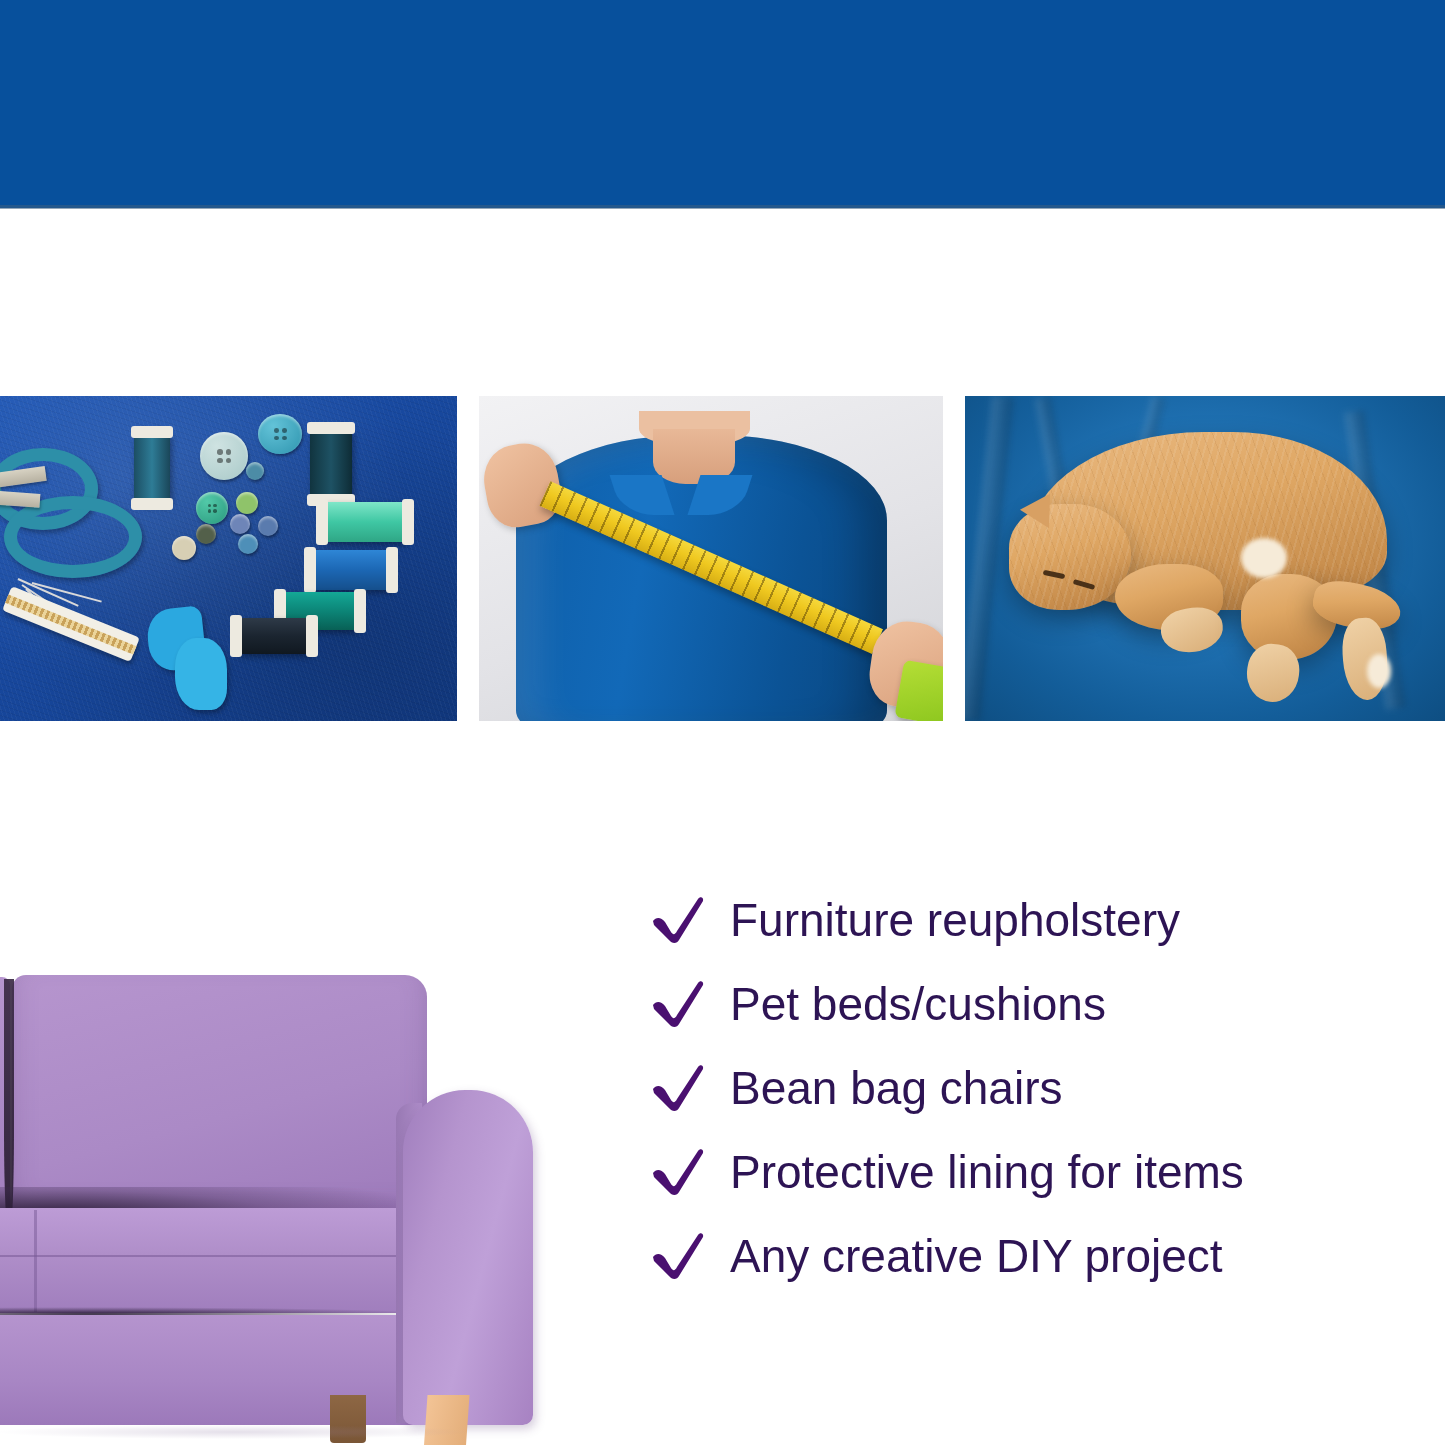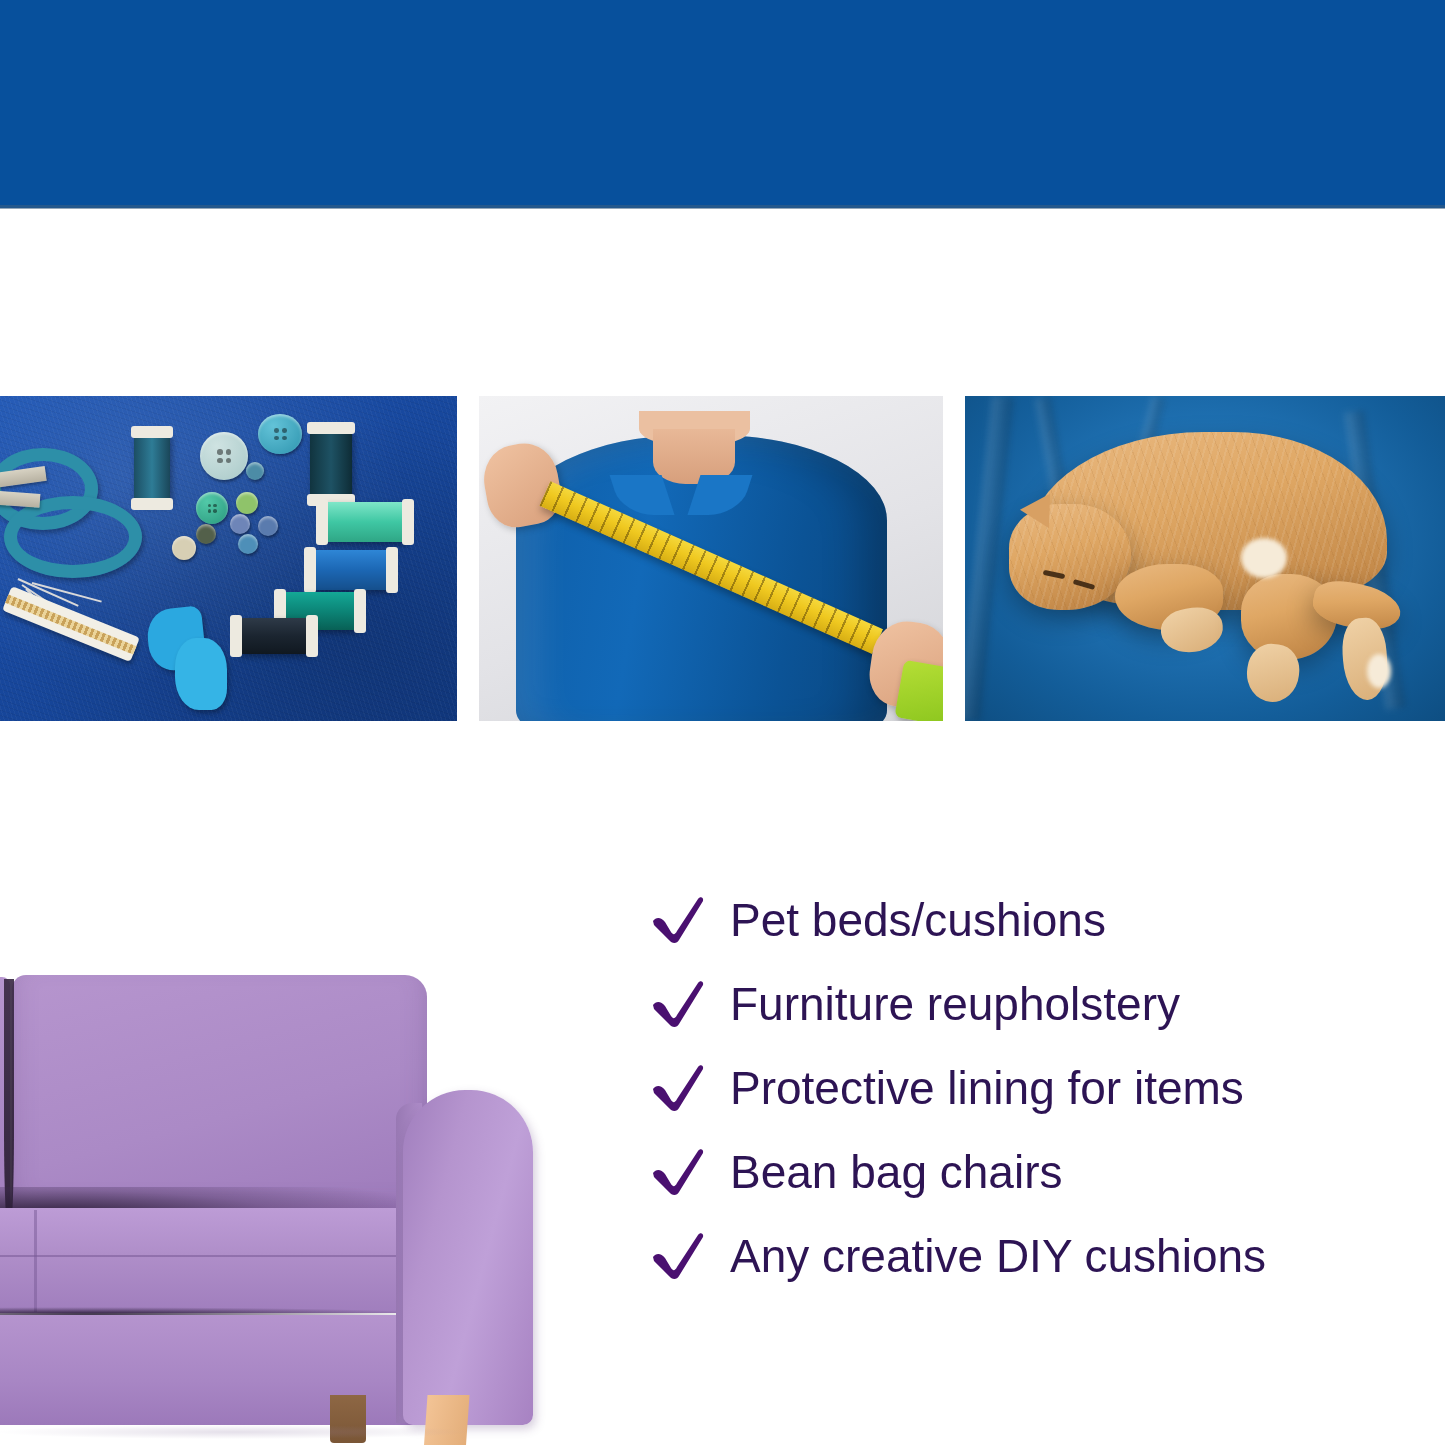--- a/index.html
+++ b/index.html
@@ -543,54 +543,54 @@
   </div>
 
   <div class="checklist">
 
     <div class="check-row">
       <span class="check-icon">
         <svg width="58" height="52" viewBox="0 0 58 52" aria-hidden="true">
           <path d="M3 27 C6 23, 11 23, 15 28 L21 38 C23 41, 25 41, 27 37 L48 5 C50 2, 54 3, 53 7 L29 46 C27 50, 22 50, 19 46 L4 31 Z" fill="#4A1070"></path>
         </svg>
       </span>
-      <span class="check-label">Pet beds/cushions</span>
+      <span class="check-label">Furniture reupholstery</span>
     </div>
 
     <div class="check-row">
       <span class="check-icon">
         <svg width="58" height="52" viewBox="0 0 58 52" aria-hidden="true">
           <path d="M3 27 C6 23, 11 23, 15 28 L21 38 C23 41, 25 41, 27 37 L48 5 C50 2, 54 3, 53 7 L29 46 C27 50, 22 50, 19 46 L4 31 Z" fill="#4A1070"></path>
         </svg>
       </span>
-      <span class="check-label">Furniture reupholstery</span>
+      <span class="check-label">Pet beds/cushions</span>
+    </div>
+
+    <div class="check-row">
+      <span class="check-icon">
+        <svg width="58" height="52" viewBox="0 0 58 52" aria-hidden="true">
+          <path d="M3 27 C6 23, 11 23, 15 28 L21 38 C23 41, 25 41, 27 37 L48 5 C50 2, 54 3, 53 7 L29 46 C27 50, 22 50, 19 46 L4 31 Z" fill="#4A1070"></path>
+        </svg>
+      </span>
+      <span class="check-label">Bean bag chairs</span>
     </div>
 
     <div class="check-row">
       <span class="check-icon">
         <svg width="58" height="52" viewBox="0 0 58 52" aria-hidden="true">
           <path d="M3 27 C6 23, 11 23, 15 28 L21 38 C23 41, 25 41, 27 37 L48 5 C50 2, 54 3, 53 7 L29 46 C27 50, 22 50, 19 46 L4 31 Z" fill="#4A1070"></path>
         </svg>
       </span>
       <span class="check-label">Protective lining for items</span>
     </div>
 
     <div class="check-row">
       <span class="check-icon">
         <svg width="58" height="52" viewBox="0 0 58 52" aria-hidden="true">
           <path d="M3 27 C6 23, 11 23, 15 28 L21 38 C23 41, 25 41, 27 37 L48 5 C50 2, 54 3, 53 7 L29 46 C27 50, 22 50, 19 46 L4 31 Z" fill="#4A1070"></path>
         </svg>
       </span>
-      <span class="check-label">Bean bag chairs</span>
-    </div>
-
-    <div class="check-row">
-      <span class="check-icon">
-        <svg width="58" height="52" viewBox="0 0 58 52" aria-hidden="true">
-          <path d="M3 27 C6 23, 11 23, 15 28 L21 38 C23 41, 25 41, 27 37 L48 5 C50 2, 54 3, 53 7 L29 46 C27 50, 22 50, 19 46 L4 31 Z" fill="#4A1070"></path>
-        </svg>
-      </span>
-      <span class="check-label">Any creative DIY cushions</span>
+      <span class="check-label">Any creative DIY project</span>
     </div>
 
   </div>
 
 </div>
 
 </body></html>

